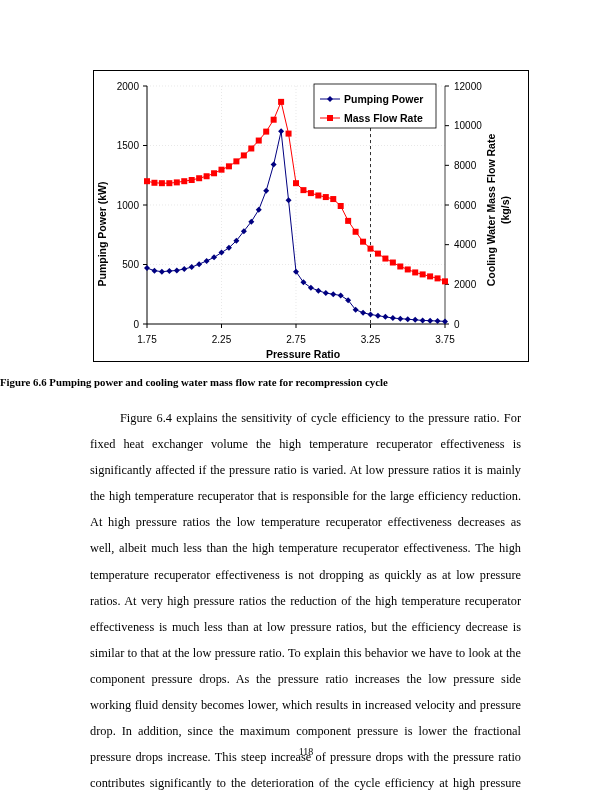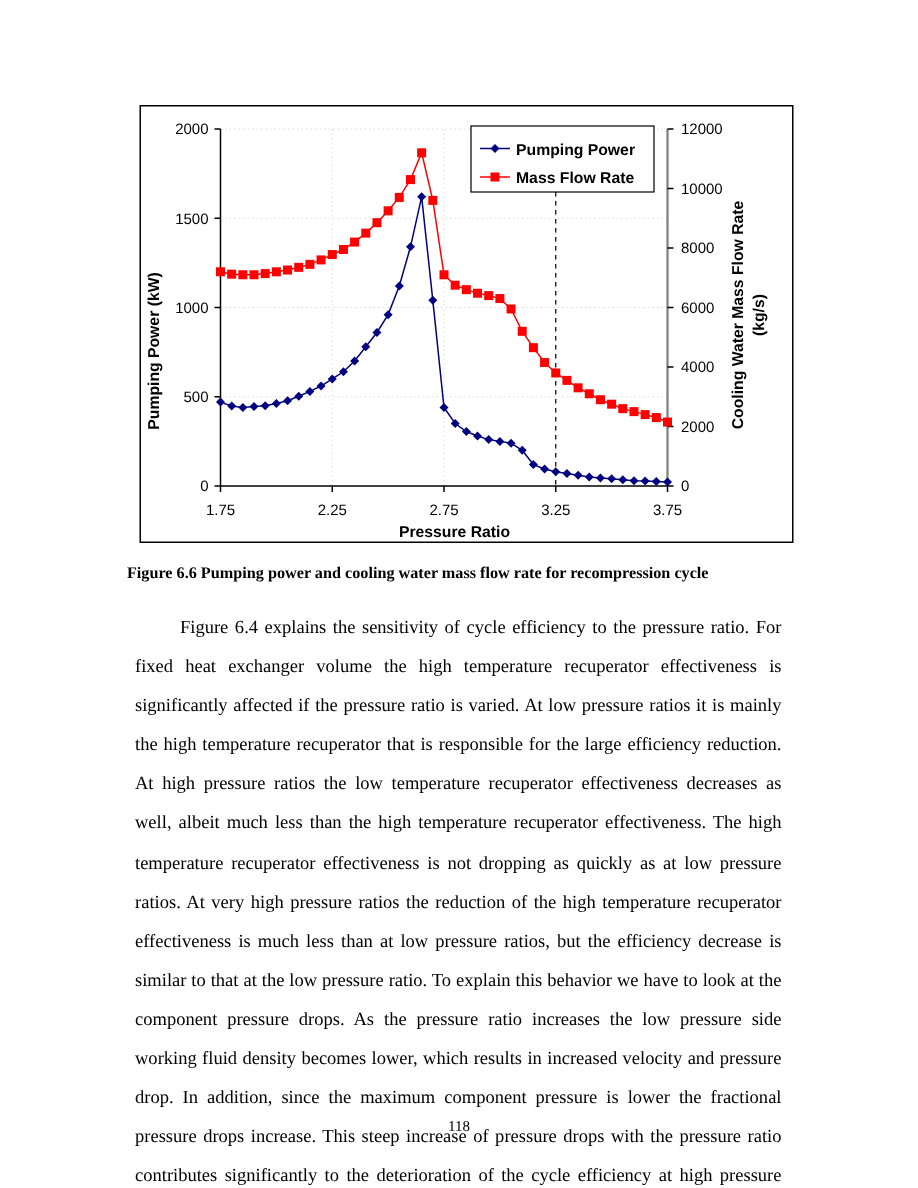--- a/index.html
+++ b/index.html
@@ -1,19 +1,19 @@
 <!DOCTYPE html>
 <html><head>
 <meta charset="utf-8">
 <style>
   html, body { margin: 0; padding: 0; background: #ffffff; }
   body { width: 612px; height: 792px; position: relative; overflow: hidden; font-family: "Liberation Serif", serif; color: #000; }
   .chart-frame { position: absolute; left: 93px; top: 70px; width: 436px; height: 292px; border: 1.5px solid #000; box-sizing: border-box; }
   svg.chart { position: absolute; left: 0; top: 0; }
-  .caption { position: absolute; left: 0; width: 557px; top: 376px; text-align: center; font-weight: bold; font-size: 10.8px; }
+  .caption { position: absolute; left: 0; width: 557px; top: 376px; font-weight: bold; font-size: 10.8px; }
   .body-text { position: absolute; left: 90px; top: 405px; width: 431px; font-size: 12.35px; line-height: 26.1px; text-align: justify; text-indent: 30px; margin: 0; }
   .page-number { position: absolute; left: 0; width: 612px; top: 746px; text-align: center; font-size: 10px; }
   .ax-text { font-family: "Liberation Sans", sans-serif; font-size: 10px; fill: #000; }
   .ax-title { font-family: "Liberation Sans", sans-serif; font-size: 10.5px; font-weight: bold; fill: #000; }
   .legend-text { font-family: "Liberation Sans", sans-serif; font-size: 10.5px; font-weight: bold; fill: #000; }
 </style>
 </head>
 <body>
 
 <div class="chart-frame">

